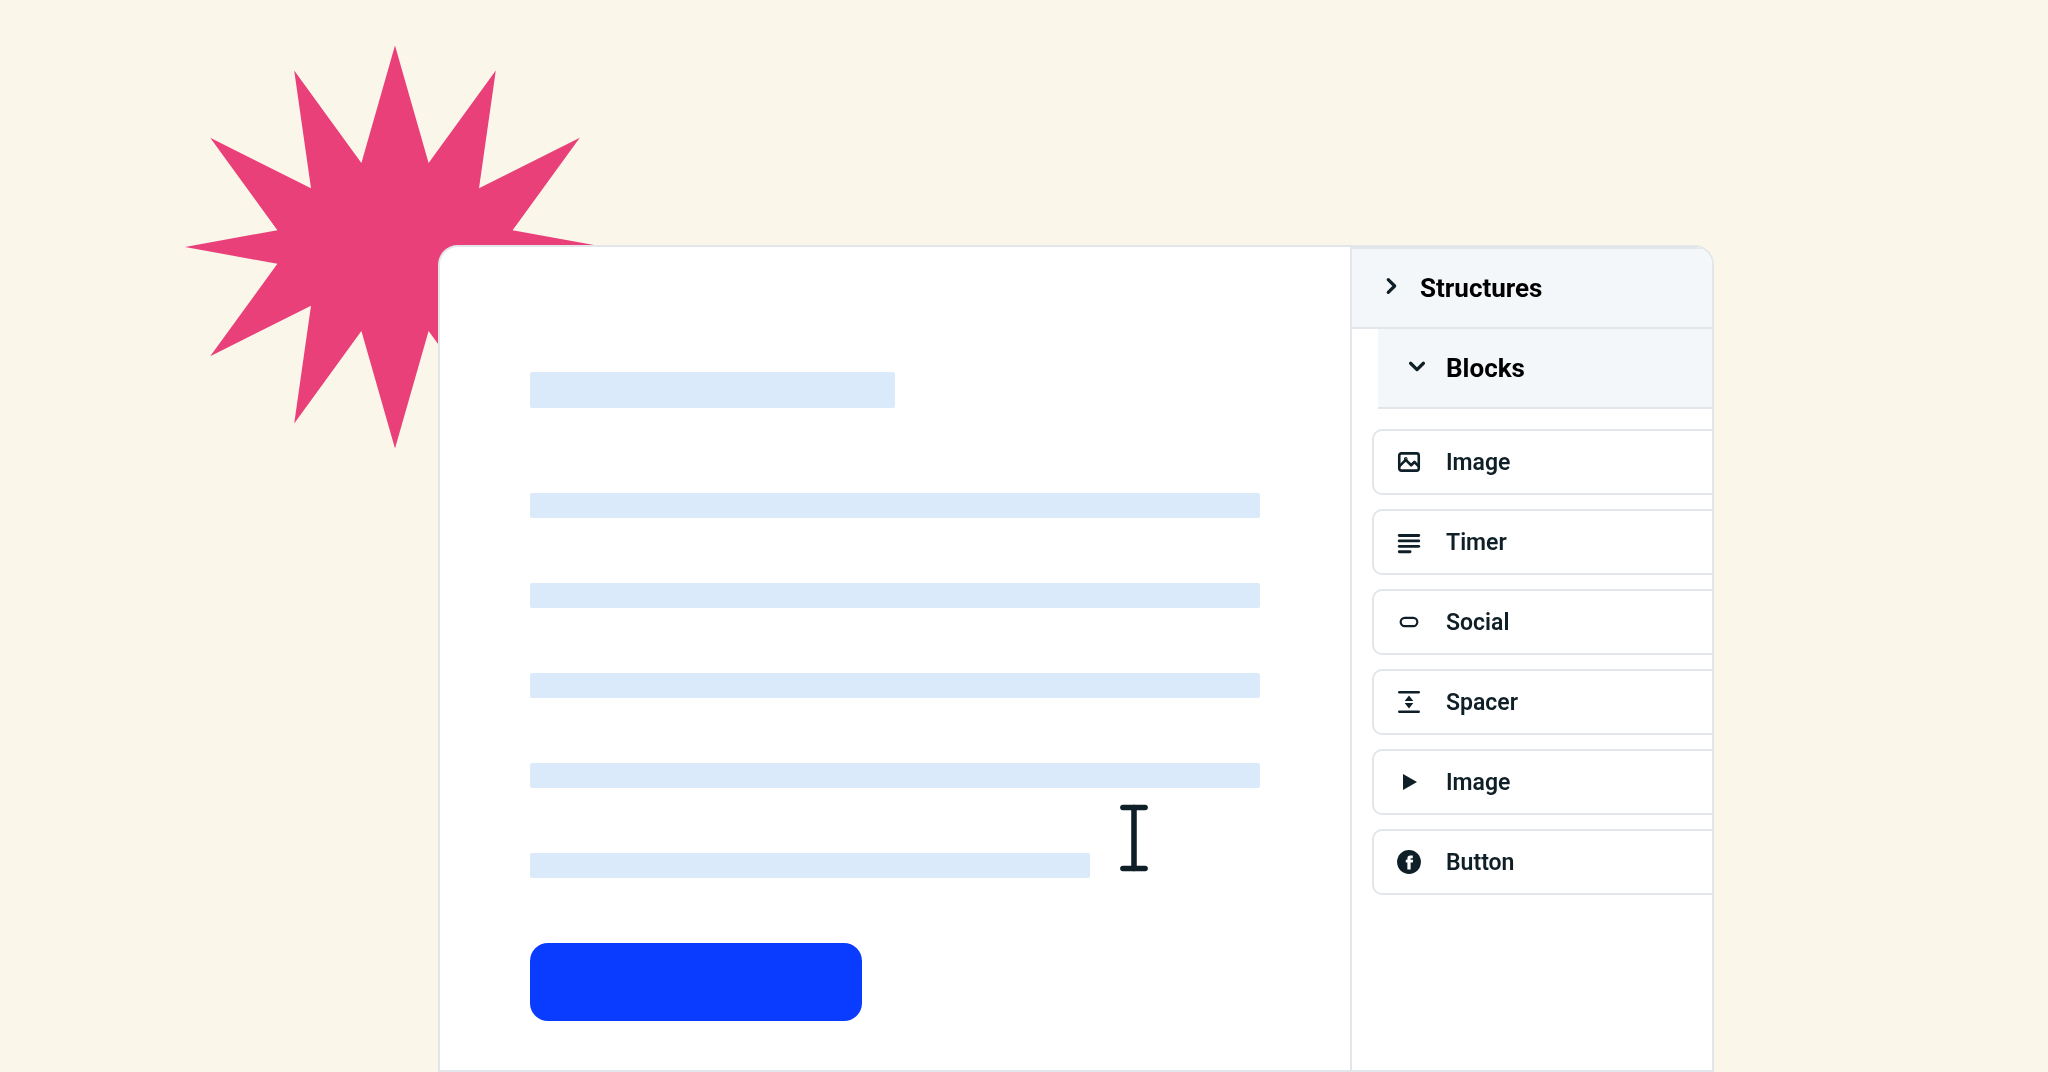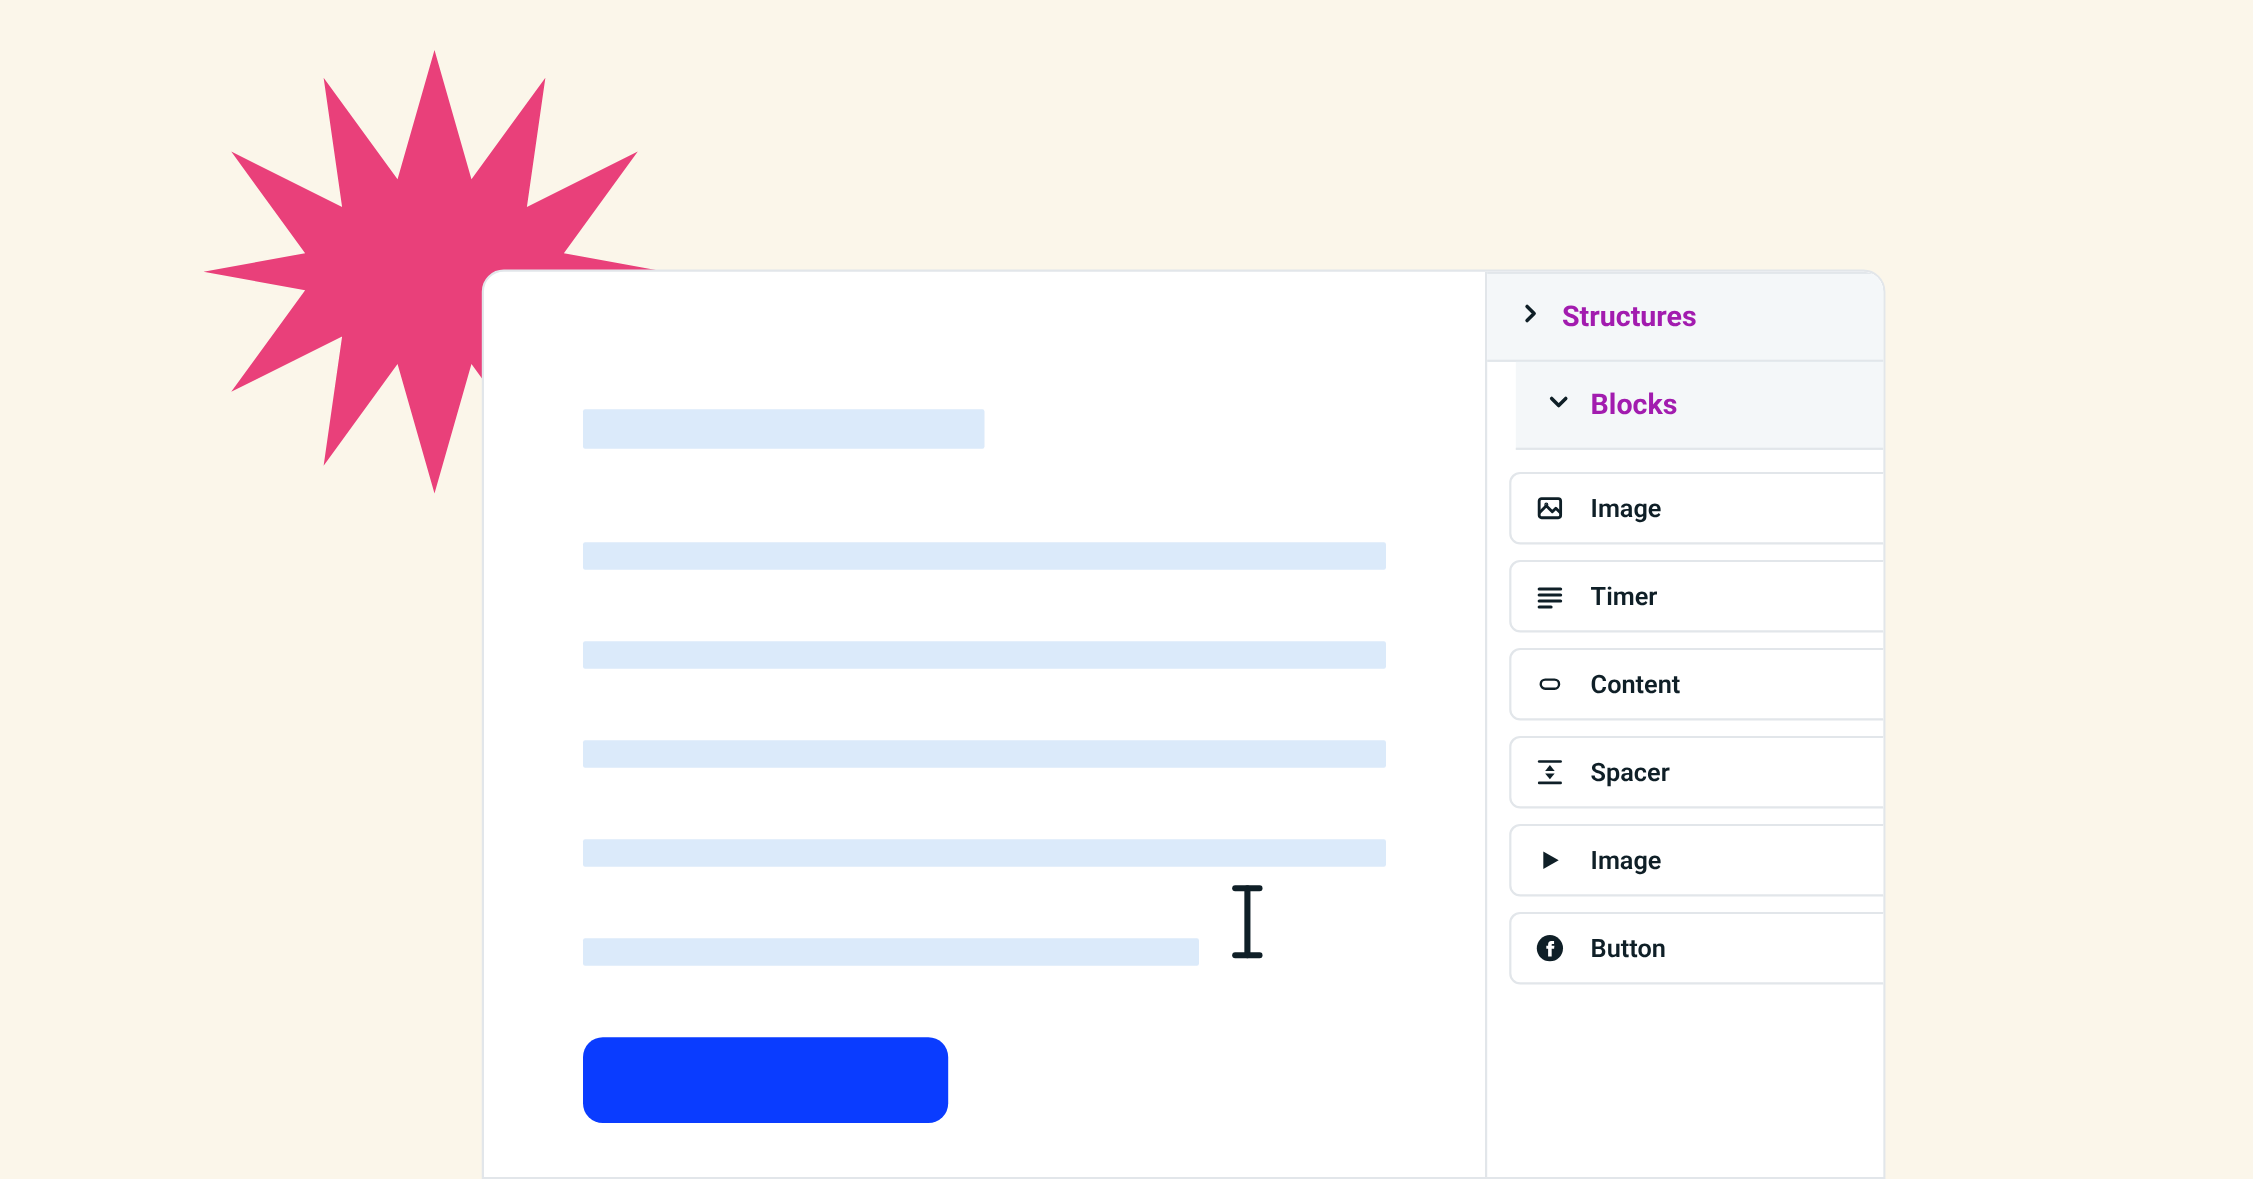--- a/index.html
+++ b/index.html
@@ -97,21 +97,21 @@
   .section-header {
     display: flex;
     align-items: center;
     gap: 18px;
     padding: 24px 28px;
     background: #f4f7f9;
     border-top: 2px solid #e2e6ea;
     border-bottom: 2px solid #e2e6ea;
     font-size: 26px;
     font-weight: 700;
-    color: #a21caf;
+    color: #000000;
     cursor: pointer;
   }
   .section-header + .section-header {
     border-top: none;
     margin-left: 26px;
   }
   .section-header svg { flex: 0 0 auto; }
   .blocks-list {
     padding: 20px 20px 0 20px;
     display: flex;
@@ -215,21 +215,21 @@
           </span>
           <span>Timer</span>
         </div>
 
         <div class="block-item">
           <span class="icon-slot">
             <svg viewBox="0 0 24 24" width="28" height="20" fill="none" stroke="#0f1f27" stroke-width="2.6">
                 <rect x="2" y="7" width="20" height="10" rx="5"></rect>
               </svg>
           </span>
-          <span>Content</span>
+          <span>Social</span>
         </div>
 
         <div class="block-item">
           <span class="icon-slot">
             <svg viewBox="0 0 24 24" width="26" height="26" fill="#0f1f27" stroke="#0f1f27" stroke-width="2.2" stroke-linecap="round">
                 <line x1="3" y1="3" x2="21" y2="3" fill="none"></line>
                 <line x1="3" y1="21" x2="21" y2="21" fill="none"></line>
                 <polygon points="12,6 8,11 16,11" stroke="none"></polygon>
                 <polygon points="12,18 8,13 16,13" stroke="none"></polygon>
               </svg>

